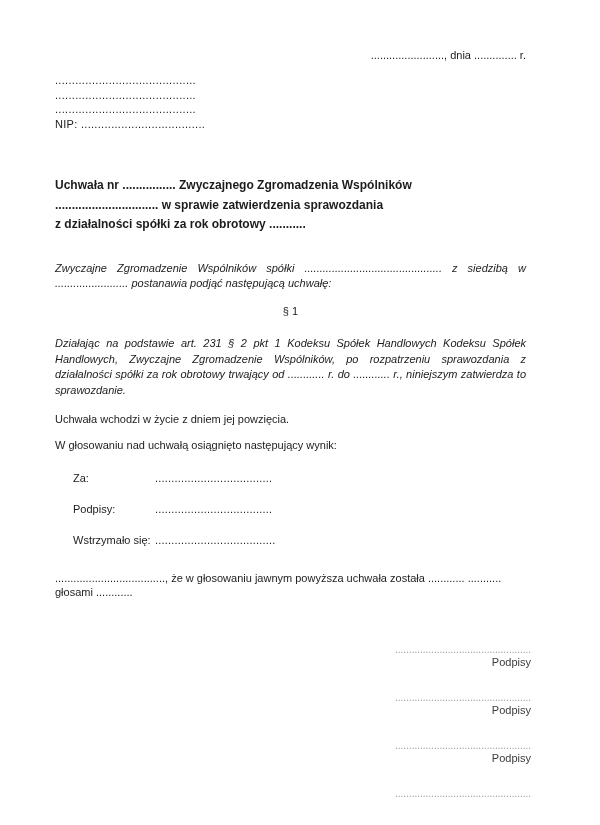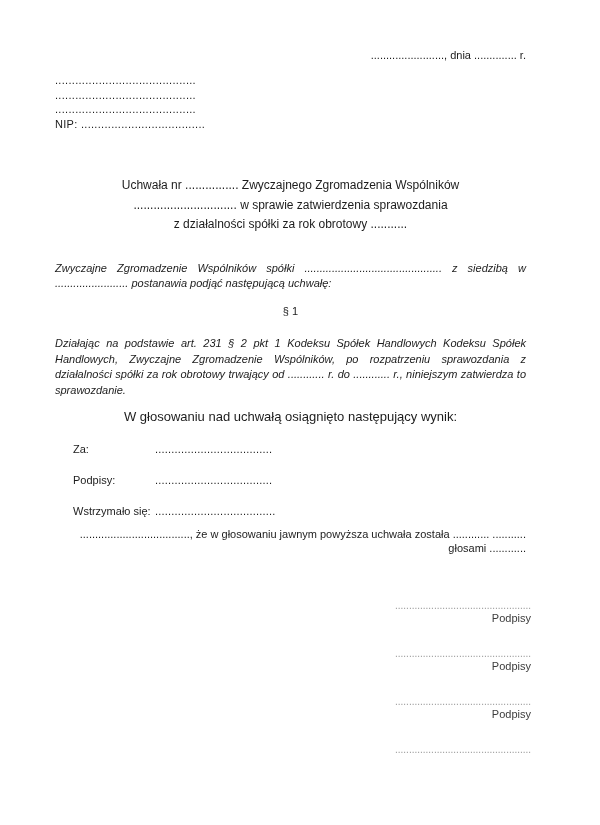--- a/index.html
+++ b/index.html
@@ -10,37 +10,37 @@
     color:#1c1c1c;
   }
   .page { width:581px; height:825px; padding:48px 55px 0 55px; background:#fff; }
 
   .date-line { font-size:11px; line-height:14px; text-align:right; }
 
   .addr-block { margin-top:11px; font-size:11px; line-height:14.5px; }
   .addr-line { letter-spacing:0.3px; }
 
   .doc-title {
-    margin-top:45px; text-align:center;
-    font-size:12px; font-weight:normal; line-height:19.5px;
+    margin-top:45px; 
+    font-size:12px; font-weight:bold; line-height:19.5px;
   }
 
   .par { font-size:11px; line-height:15.5px; text-align:justify;font-style:italic; }
   .intro-par { margin-top:26px; }
   .section-heading { margin-top:12px; font-size:11px; line-height:15.5px; text-align:center; }
   .body-par { margin-top:17px; }
   .plain-par { margin-top:13.5px; font-size:11px; line-height:15.5px; }
-  .voting-intro { margin-top:11px; font-size:13px; line-height:15.5px;text-align:center; }
+  .voting-intro { margin-top:11px; font-size:11px; line-height:15.5px; }
 
   .voting-row { display:flex; margin-top:17px; font-size:11px; line-height:14px;margin-left:18px; }
   .voting-row:first-of-type { margin-top:16.5px; }
   .voting-label { width:82px; flex:0 0 82px; }
   .voting-value { letter-spacing:0.2px; }
 
-  .closing-line { margin-top:9px; font-size:11px; line-height:14px;text-align:right; }
+  .closing-line { margin-top:24px; font-size:11px; line-height:14px; }
 
   .signatures { margin-top:46px; }
   .sig-block { width:136px; margin-left:auto; margin-right:-5px; margin-bottom:24px; }
   .sig-dots {
     font-size:10px; line-height:10px; height:10px; color:#9a9a9a;
     white-space:nowrap; overflow:hidden; text-align:center;
   }
   .sig-label { font-size:11px; line-height:14px; height:14px; text-align:right; color:#3c3c3c; }
 </style>
 </head>
@@ -62,20 +62,21 @@
     <div>............................... w sprawie zatwierdzenia sprawozdania</div>
     <div>z działalności spółki za rok obrotowy ...........</div>
   </div>
 
   <div class="par intro-par">Zwyczajne Zgromadzenie Wspólników spółki ............................................. z siedzibą w ........................ postanawia podjąć następującą uchwałę:</div>
 
   <div class="section-heading">§ 1</div>
 
   <div class="par body-par">Działając na podstawie art. 231 § 2 pkt 1 Kodeksu Spółek Handlowych Kodeksu Spółek Handlowych, Zwyczajne Zgromadzenie Wspólników, po rozpatrzeniu sprawozdania z działalności spółki za rok obrotowy trwający od ............ r. do ............ r., niniejszym zatwierdza to sprawozdanie.</div>
 
+  <div class="plain-par">Uchwała wchodzi w życie z dniem jej powzięcia.</div>
 
   <div class="voting-intro">W głosowaniu nad uchwałą osiągnięto następujący wynik:</div>
 
   <div class="voting-row">
     <span class="voting-label">Za:</span>
     <span class="voting-value">....................................</span>
   </div>
   <div class="voting-row">
     <span class="voting-label">Podpisy:</span>
     <span class="voting-value">....................................</span>

